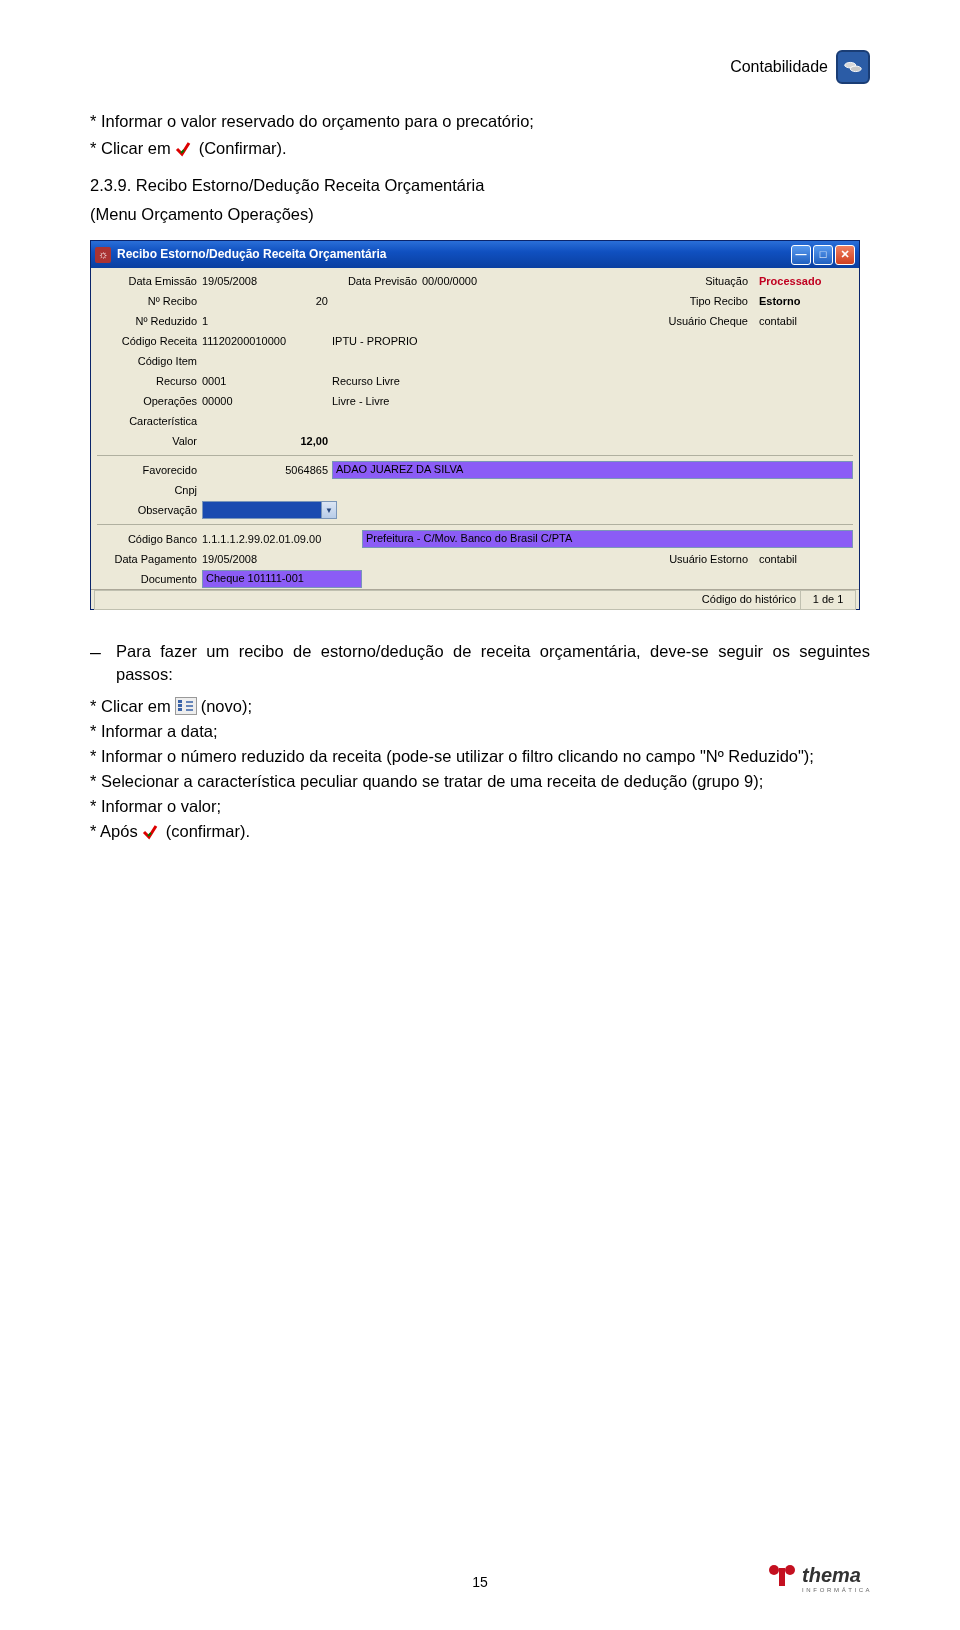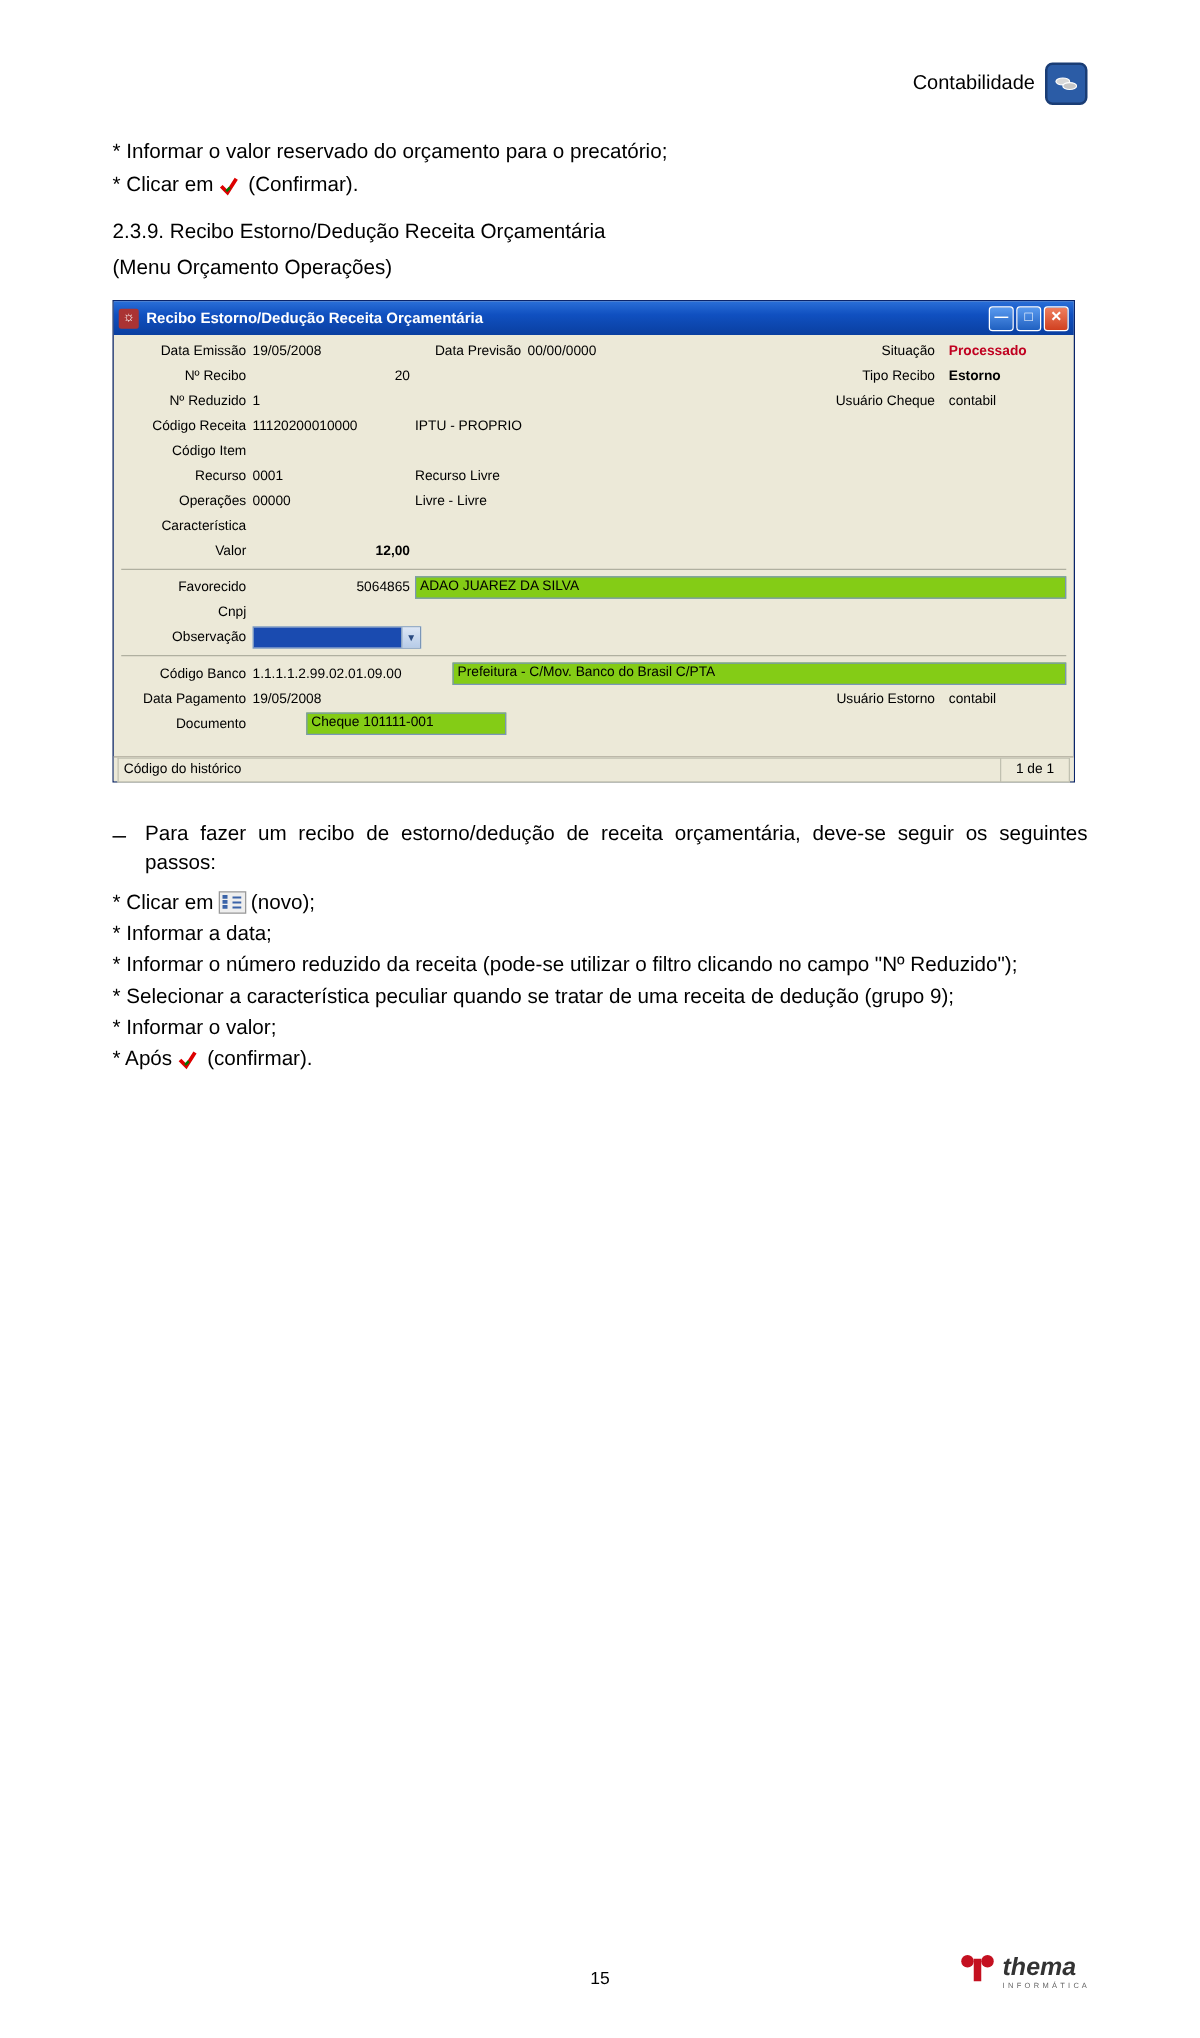--- a/index.html
+++ b/index.html
@@ -74,21 +74,21 @@
   .lbl { text-align: right; padding-right: 5px; color: #000; }
   .lbl.w1 { width: 105px; flex-shrink:0;}
   .sep-line { height: 1px; background: #b0b0a0; margin: 4px 0; }
   .val { }
   .val.red { color: #c00020; font-weight: bold; }
   .val.bold { font-weight: bold; }
   .spacer { flex: 1; }
   .input-box {
     display: inline-block;
     border: 1px solid #7a96b8;
-    background: #84cc16;
+    background: #8b5cf6;
     height: 18px;
     padding: 0 3px;
     vertical-align: middle;
   }
   .dropdown {
     display: inline-flex;
     align-items: center;
     border: 1px solid #7a96b8;
     background: #fff;
     height: 18px;
@@ -107,21 +107,21 @@
     display: flex; align-items: center; justify-content: center;
     font-size: 8px; color: #2a4a80;
   }
   .statusbar {
     background: #ece9d8;
     border-top: 1px solid #aca899;
     height: 20px; display: flex; align-items: center;
     font-size: 11px;
     padding: 0 3px;
   }
-  .status-cell { border: 1px solid #c0c0b0; background:#ece9d8; padding: 1px 4px; }
+  .status-cell { border: 1px solid #c0c0b0; background:#ece9d8; padding: 1px 4px; text-align: right; }
   .status-left { flex: 1; border-right: none;}
   .status-right { width: 56px; text-align: center; }
 
   
   .post { margin-top: 30px; font-size: 16.5px; text-align: justify;}
   .post .bullet-row { display: flex; }
   .post .dash { width: 26px; font-family: monospace; font-size:18px; }
   .post .bt { flex: 1; margin-bottom: 6px;}
   .post .item { margin: 2px 0; display:flex; align-items:center; flex-wrap:wrap; gap:4px;}
   .novo-icon {
@@ -281,21 +281,21 @@
         <span class="val" style="width:160px;">1.1.1.1.2.99.02.01.09.00</span>
         <span class="input-box" style="flex:1;"><span>Prefeitura - C/Mov. Banco do Brasil C/PTA</span></span>
       </div>
       <div class="row">
         <span class="lbl w1">Data Pagamento</span>
         <span class="val" style="width:160px;">19/05/2008</span>
         <span class="spacer"></span>
         <span class="lbl">Usuário Estorno</span>
         <span class="val" style="width:100px; padding-left:6px;">contabil</span>
       </div>
-      <div class="row" style="margin-bottom:16px;gap:43px;">
+      <div class="row" style="margin-bottom:0;">
         <span class="lbl w1">Documento</span>
         <span class="input-box" style="width:160px;"><span>Cheque 101111-001</span></span>
       </div>
     </div>
 
     <div class="statusbar">
       <div class="status-cell status-left">Código do histórico</div>
       <div class="status-cell status-right">1 de 1</div>
     </div>
   </div>

